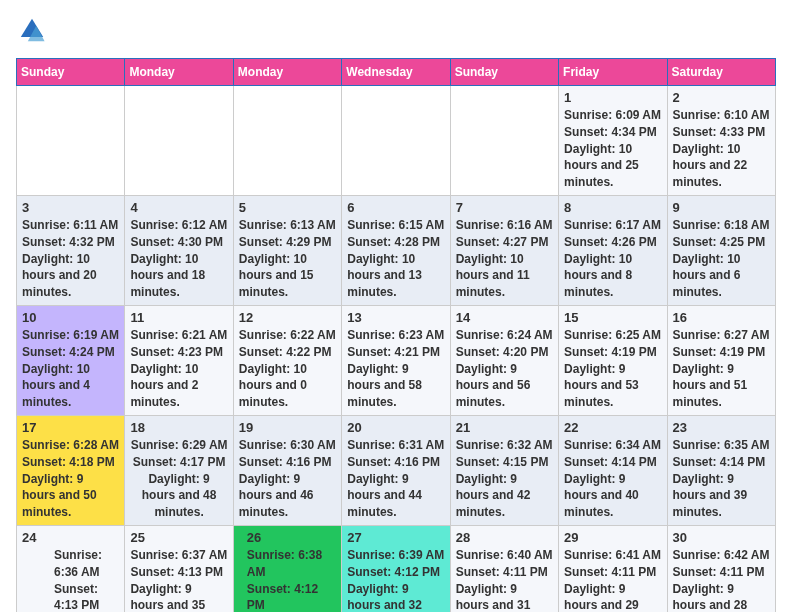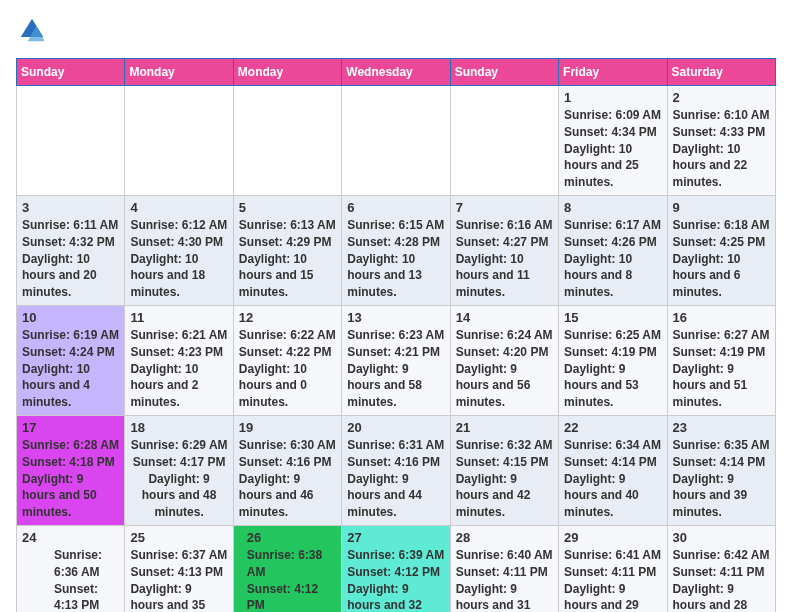--- a/index.html
+++ b/index.html
@@ -228,21 +228,21 @@
 Daylight: 9 hours and 53 minutes.</div>
         </td>
         <td style="background: rgb(245, 247, 251);">
           <span class="day-num">16</span>
           <div class="cell-info" style="white-space: pre-line;">Sunrise: 6:27 AM
 Sunset: 4:19 PM
 Daylight: 9 hours and 51 minutes.</div>
         </td>
       </tr>
       <tr>
-        <td style="background: #d946ef;">
+        <td style="background: #fde047;">
           <span class="day-num">17</span>
           <div class="cell-info" style="white-space: pre-line;">Sunrise: 6:28 AM
 Sunset: 4:18 PM
 Daylight: 9 hours and 50 minutes.</div>
         </td>
         <td style="background: rgb(232, 237, 245);">
           <span class="day-num">18</span>
           <div class="cell-info" style="white-space: pre-line; text-align: center;">Sunrise: 6:29 AM
 Sunset: 4:17 PM
 Daylight: 9 hours and 48 minutes.</div>

